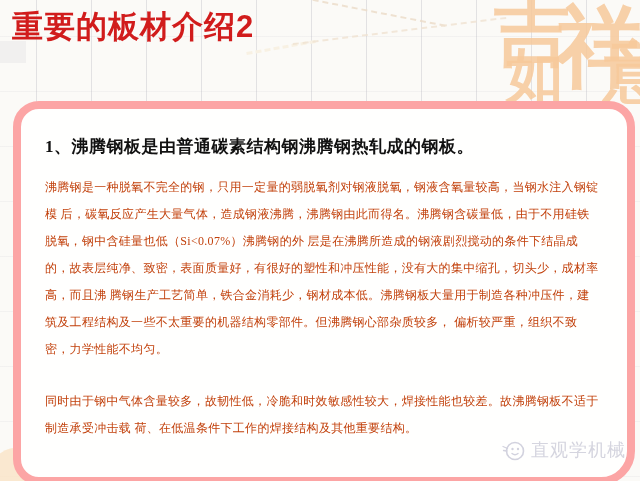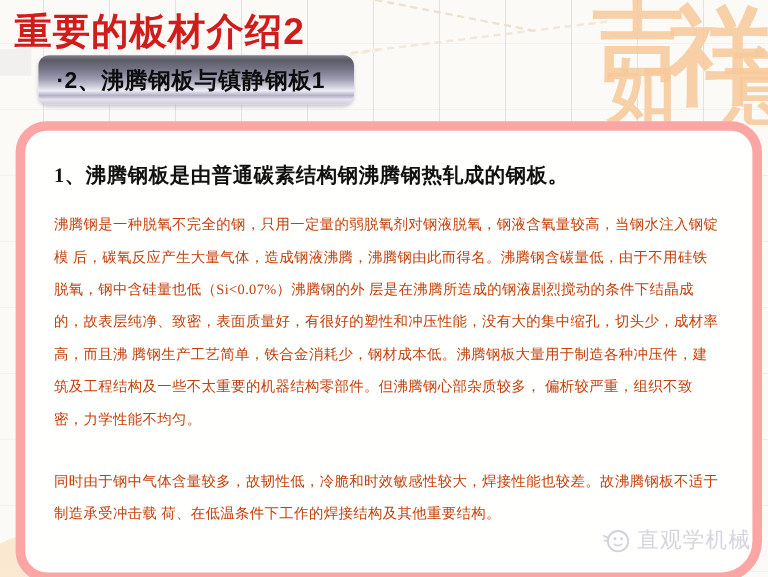--- a/index.html
+++ b/index.html
@@ -97,23 +97,20 @@
     <span class="c4">意</span>
   </div>
 
   <div class="dash d1"></div>
   <div class="dash d2"></div>
   <div class="dash d3"></div>
   <div class="blob"></div>
 
   <div class="title">重要的板材介绍2</div>
 
-  <div class="bar">
-    <span class="bar-label">·2、沸腾钢板与镇静钢板1</span>
-  </div>
 
   <div class="box">
     <div class="heading">1、沸腾钢板是由普通碳素结构钢沸腾钢热轧成的钢板。</div>
     <p>沸腾钢是一种脱氧不完全的钢，只用一定量的弱脱氧剂对钢液脱氧，钢液含氧量较高，当钢水注入钢锭模 后，碳氧反应产生大量气体，造成钢液沸腾，沸腾钢由此而得名。沸腾钢含碳量低，由于不用硅铁脱氧，钢中含硅量也低（Si&lt;0.07%）沸腾钢的外 层是在沸腾所造成的钢液剧烈搅动的条件下结晶成的，故表层纯净、致密，表面质量好，有很好的塑性和冲压性能，没有大的集中缩孔，切头少，成材率高，而且沸 腾钢生产工艺简单，铁合金消耗少，钢材成本低。沸腾钢板大量用于制造各种冲压件，建筑及工程结构及一些不太重要的机器结构零部件。但沸腾钢心部杂质较多， 偏析较严重，组织不致密，力学性能不均匀。</p>
     <p>同时由于钢中气体含量较多，故韧性低，冷脆和时效敏感性较大，焊接性能也较差。故沸腾钢板不适于制造承受冲击载 荷、在低温条件下工作的焊接结构及其他重要结构。</p>
   </div>
 
   <div class="brand">
     <span>
       <svg width="24" height="24" viewBox="0 0 24 24" fill="none">

